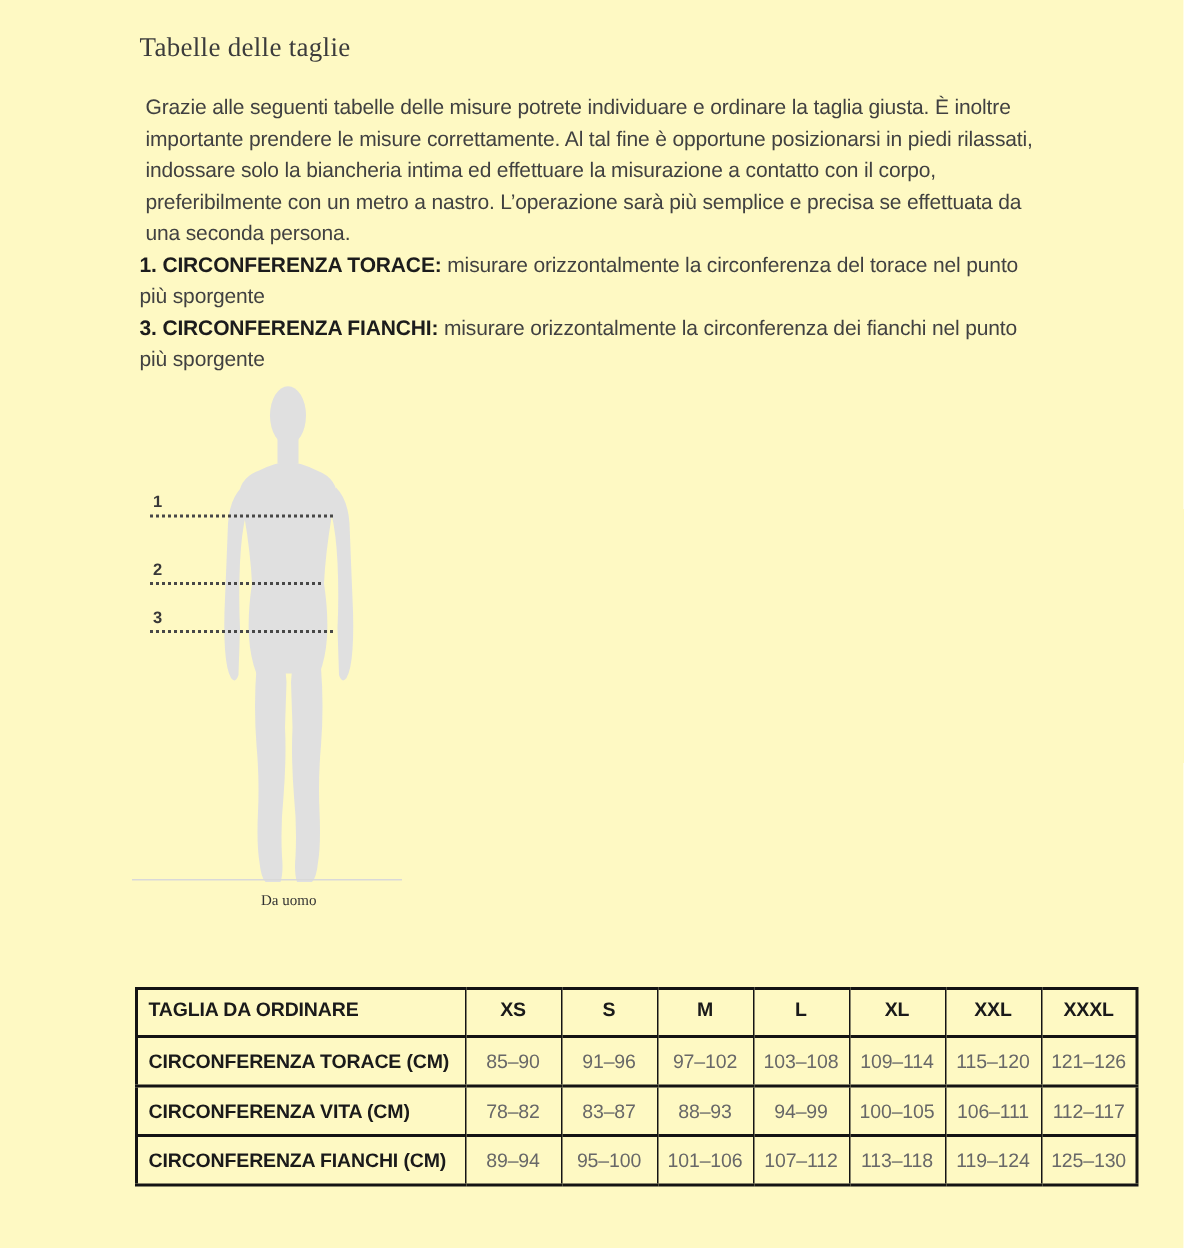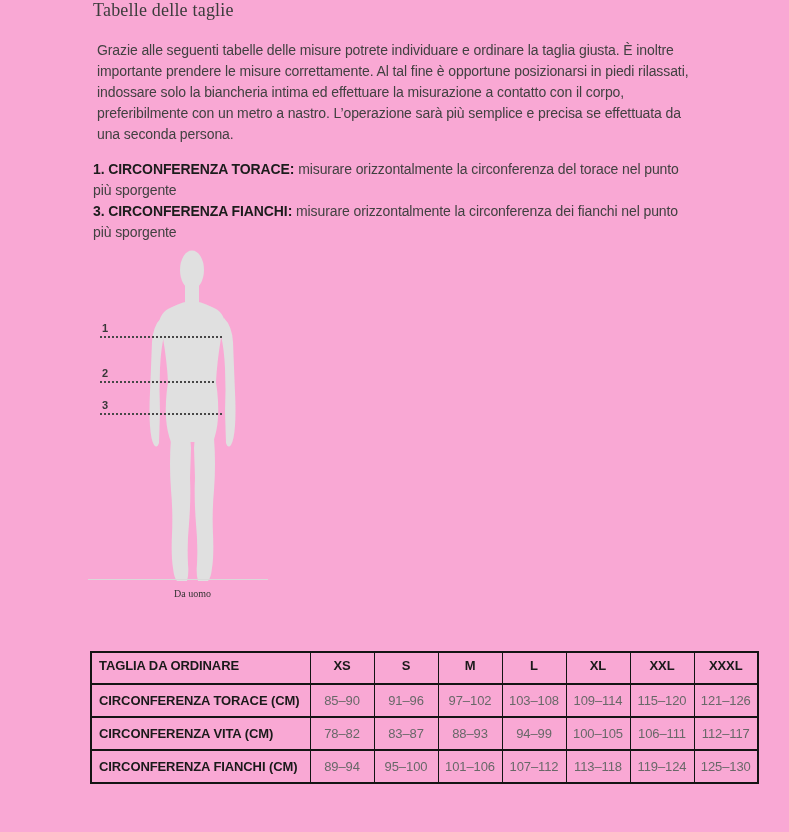--- a/index.html
+++ b/index.html
@@ -1,43 +1,42 @@
 <!DOCTYPE html>
 <html lang="it" style="--silhouette: #e0e0e0;"><head>
 <meta charset="utf-8">
 <style>
   html,body{margin:0;padding:0;background:#ffffff;}
   .page{
     position:relative;
     width:789px;height:832px;
-    background:#f9a8d4;
+    background:#fef9c3;
     font-family:"Liberation Sans","DejaVu Sans",sans-serif;
     color:#414141;
     overflow:hidden;
     box-sizing:border-box;
-    padding:0 34px 0 93px;
+    padding:21px 34px 0 93px;
   }
   .title{
     font-family:"Liberation Serif","DejaVu Serif",serif;
     font-weight:400;
     font-size:18px;
     color:#3c3c3c;
     margin:0;
     letter-spacing:.2px;
   }
   .intro{
     margin:19px 0 0 4px;
     max-width:600px;
     font-size:14px;
     line-height:21px;
     letter-spacing:-0.1px;
     color:#414141;
   }
   .instructions{
-    margin-top:14px;
     max-width:600px;
     font-size:14px;
     line-height:21px;
     letter-spacing:-0.1px;
   }
   .ins-label{font-weight:700;color:#1c1c1c;}
   .ins-text{color:#414141;}
 
   
   .figure{

